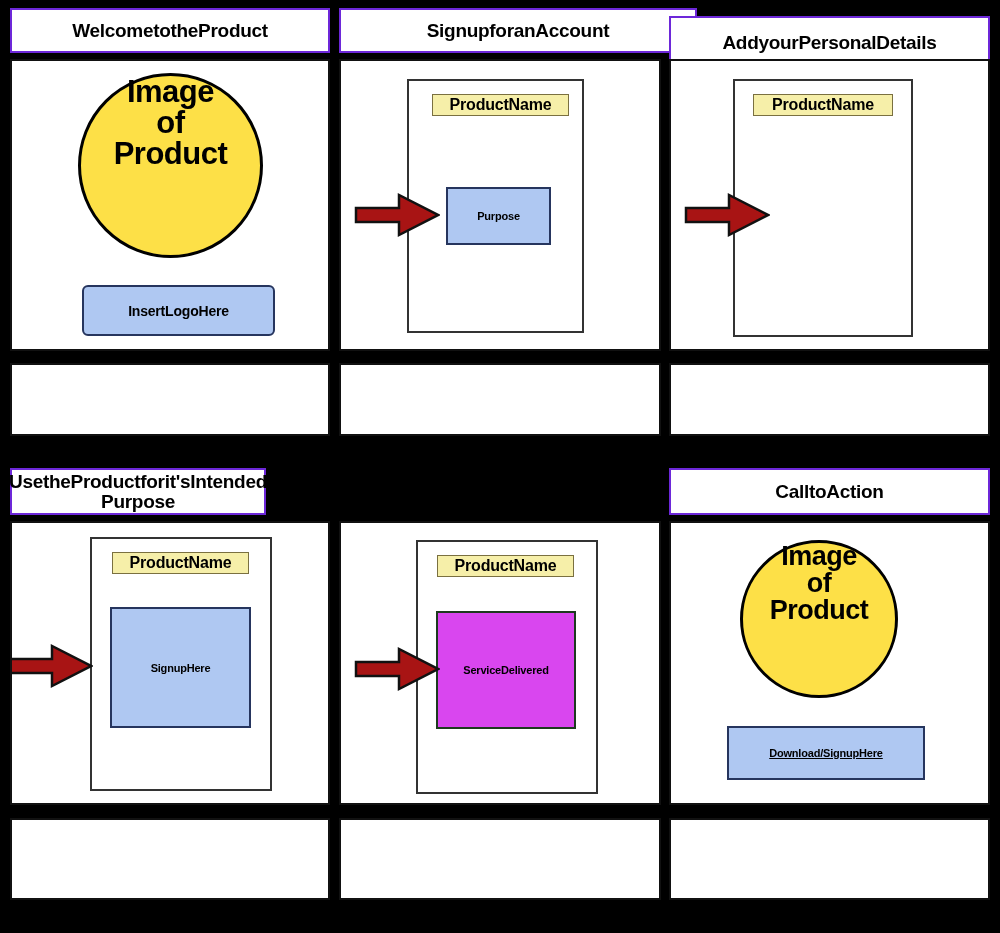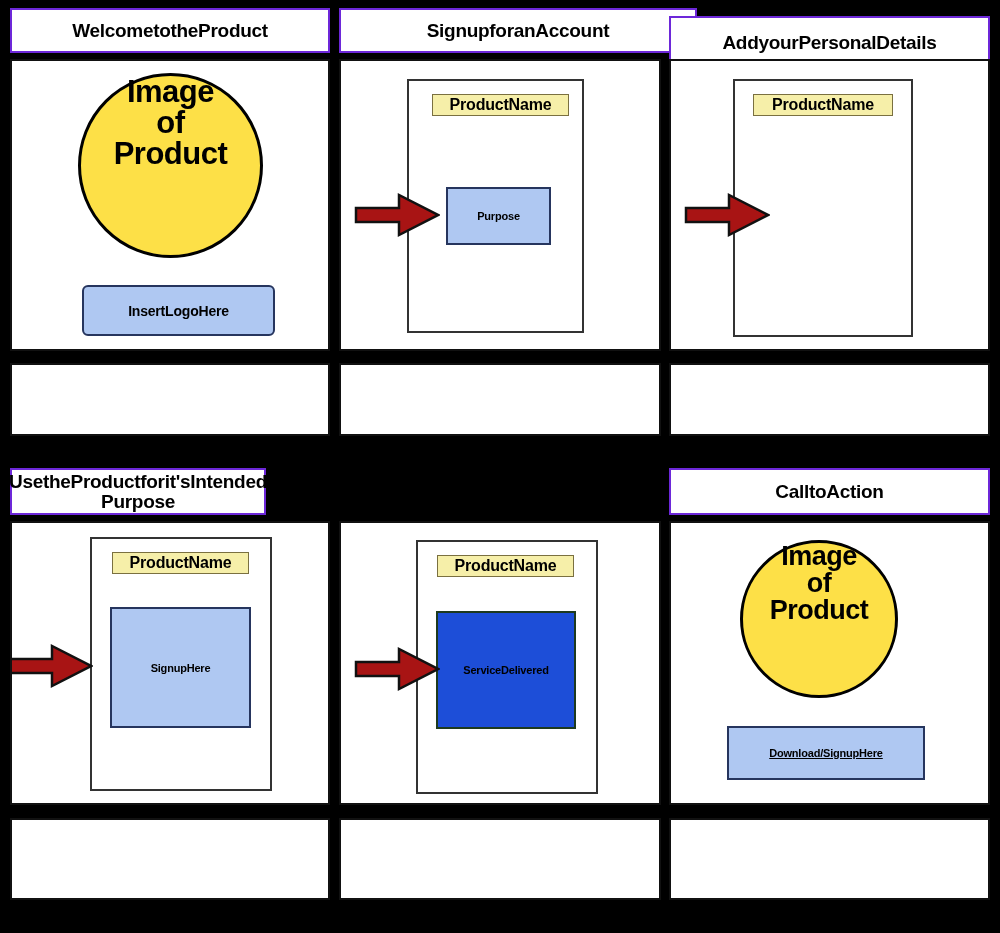--- a/index.html
+++ b/index.html
@@ -36,21 +36,21 @@
     position:absolute;background:#F6EFA9;border:1px solid #7a7040;
     box-sizing:border-box;display:flex;align-items:center;justify-content:center;
     font-size:16px;font-weight:bold;color:#000;letter-spacing:-0.2px;
   }
   .blk-blue{
     position:absolute;background:#AFC8F2;border:2px solid #26355e;
     box-sizing:border-box;display:flex;align-items:center;justify-content:center;
     font-size:11px;font-weight:bold;color:#000;letter-spacing:-0.2px;
   }
   .blk-green{
-    position:absolute;background:#1d4ed8;border:2px solid #1d3a1f;
+    position:absolute;background:#d946ef;border:2px solid #1d3a1f;
     box-sizing:border-box;display:flex;align-items:center;justify-content:center;
     font-size:11px;font-weight:bold;color:#000;letter-spacing:-0.2px;
   }
   .circle{
     position:absolute;border-radius:50%;background:#fde047;border:3px solid #000;
     box-sizing:border-box;display:flex;flex-direction:column;
     align-items:center;
     font-size:31px;font-weight:bold;color:#000;line-height:1.0;letter-spacing:-0.5px;
   }
   .circle span{display:block;}

